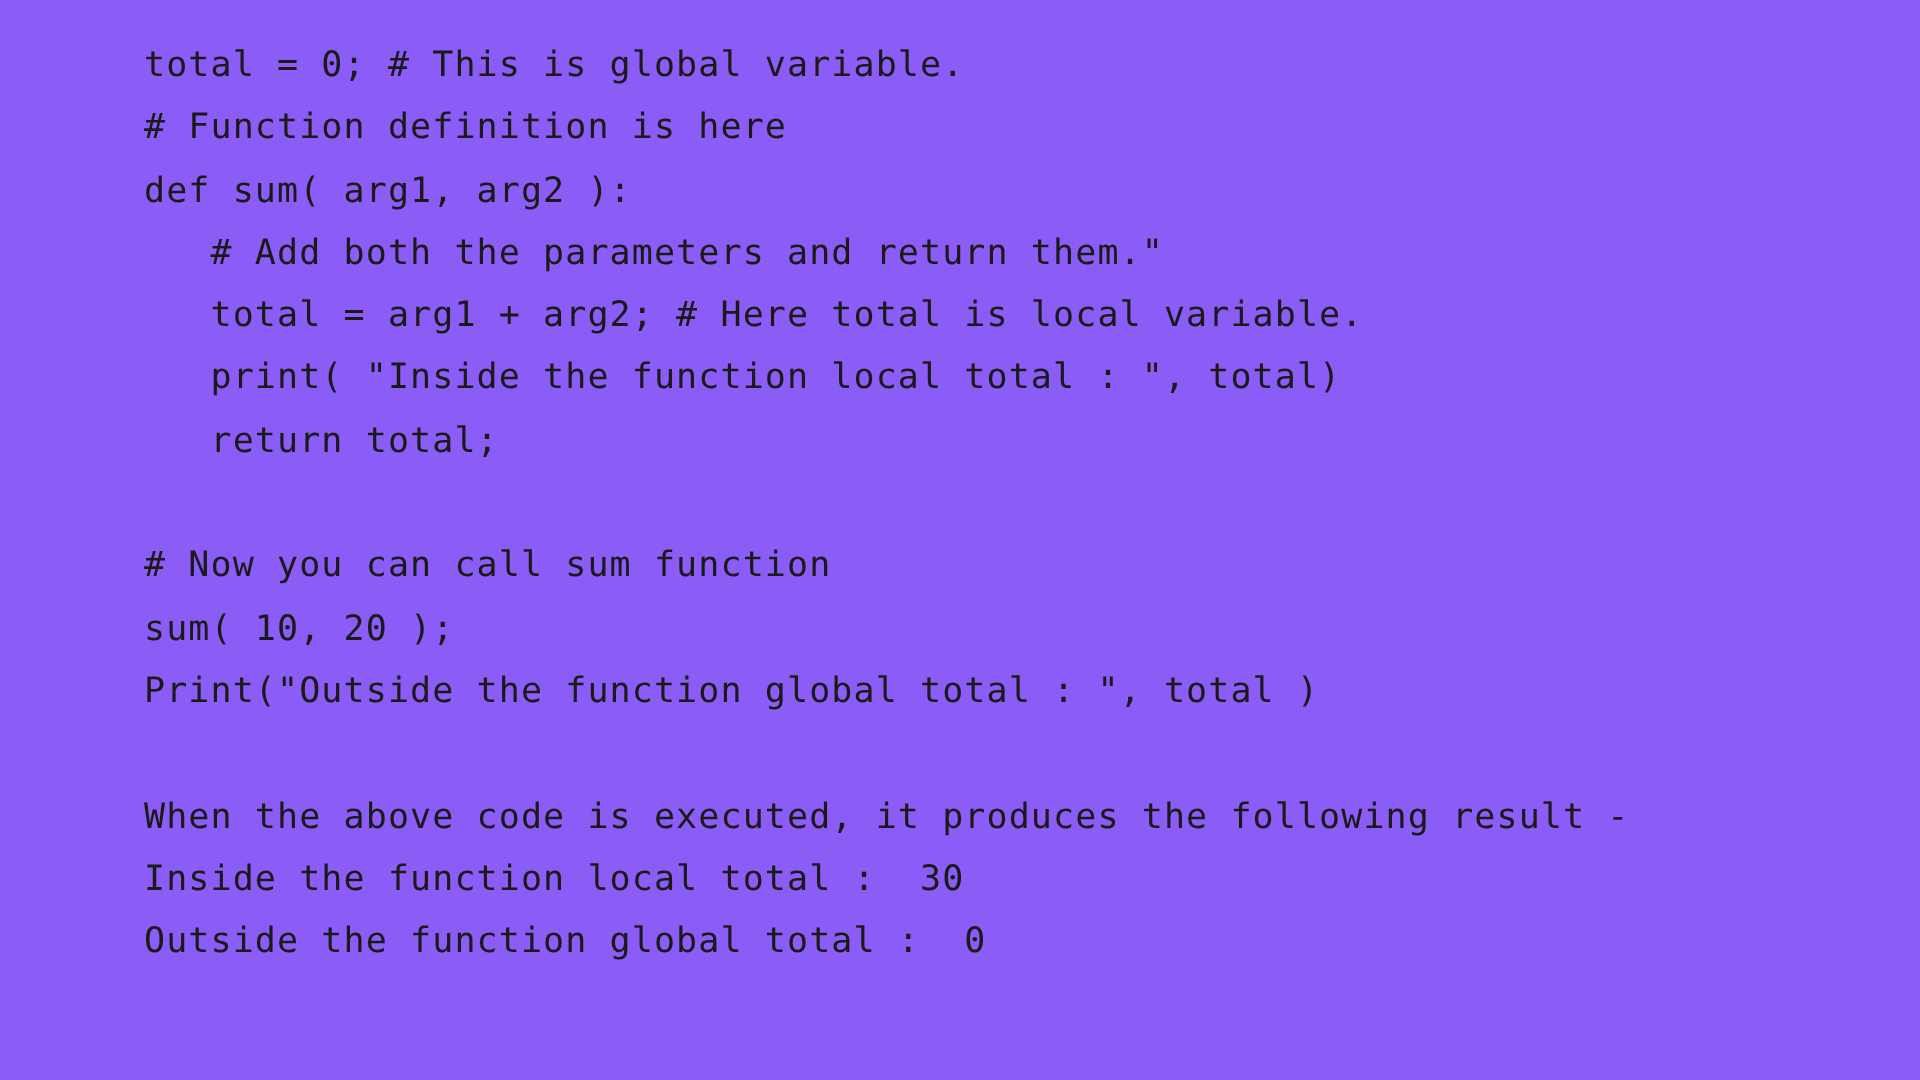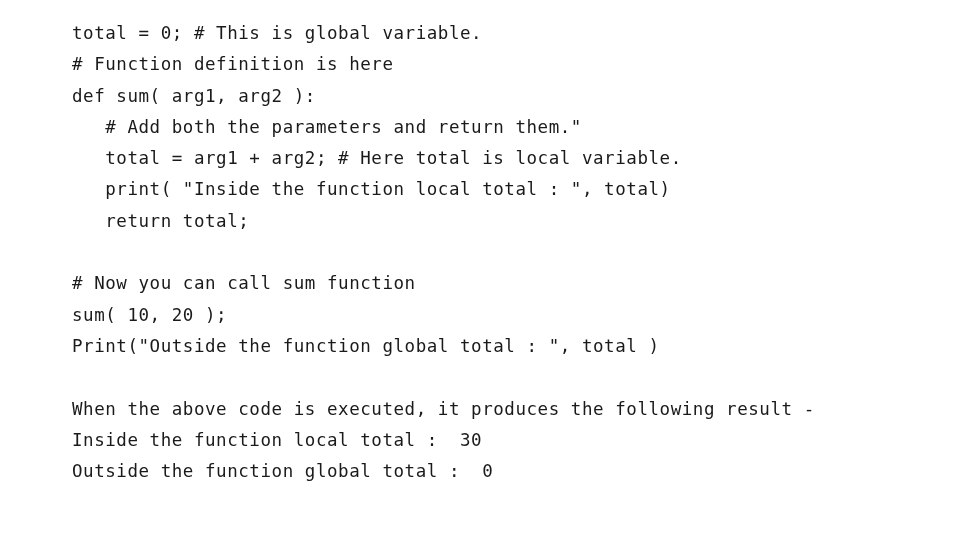--- a/index.html
+++ b/index.html
@@ -37,15 +37,15 @@
     white-space: pre;
     min-height: 31.3px;
   }
   .code-line.blank {
     min-height: 31.3px;
   }
 </style>
 </head>
 <body style="background: rgb(214, 214, 214);">
 
-<div id="code-slide" style="background: #ffffff;">
+<div id="code-slide" style="background: #8b5cf6;">
   <pre class="code-block" style="color: rgb(26, 26, 26);"><span class="code-line">total = 0; # This is global variable.</span><span class="code-line"># Function definition is here</span><span class="code-line">def sum( arg1, arg2 ):</span><span class="code-line">   # Add both the parameters and return them."</span><span class="code-line">   total = arg1 + arg2; # Here total is local variable.</span><span class="code-line">   print( "Inside the function local total : ", total)</span><span class="code-line">   return total;</span><span class="code-line blank"></span><span class="code-line"># Now you can call sum function</span><span class="code-line">sum( 10, 20 );</span><span class="code-line">Print("Outside the function global total : ", total )</span><span class="code-line blank"></span><span class="code-line">When the above code is executed, it produces the following result -</span><span class="code-line">Inside the function local total :  30</span><span class="code-line">Outside the function global total :  0</span></pre>
 </div>
 
 </body></html>

